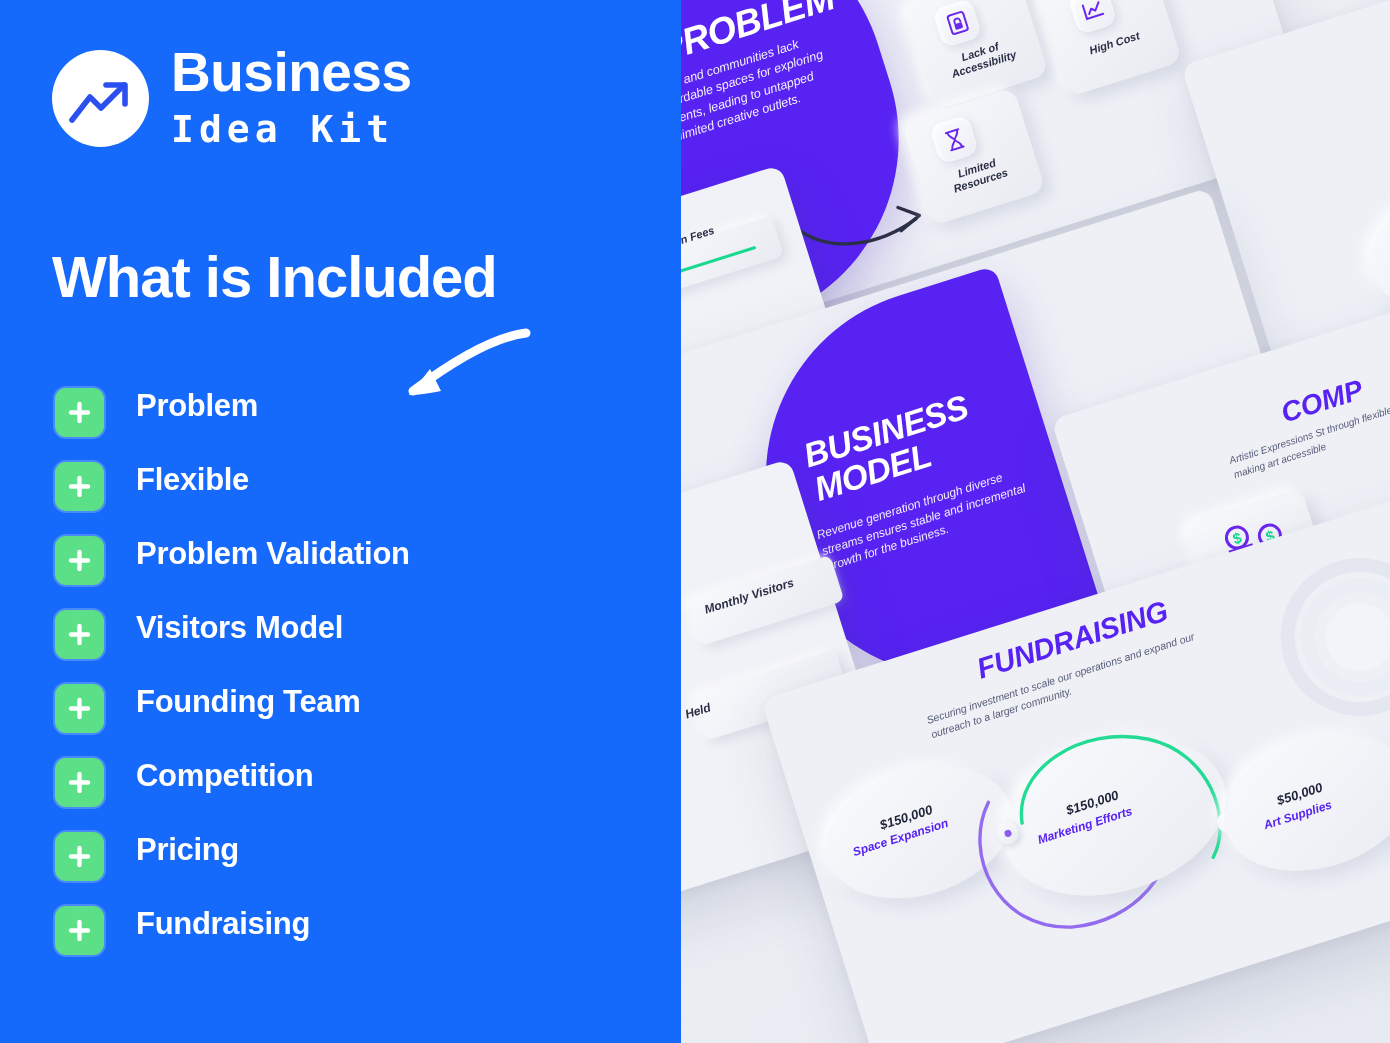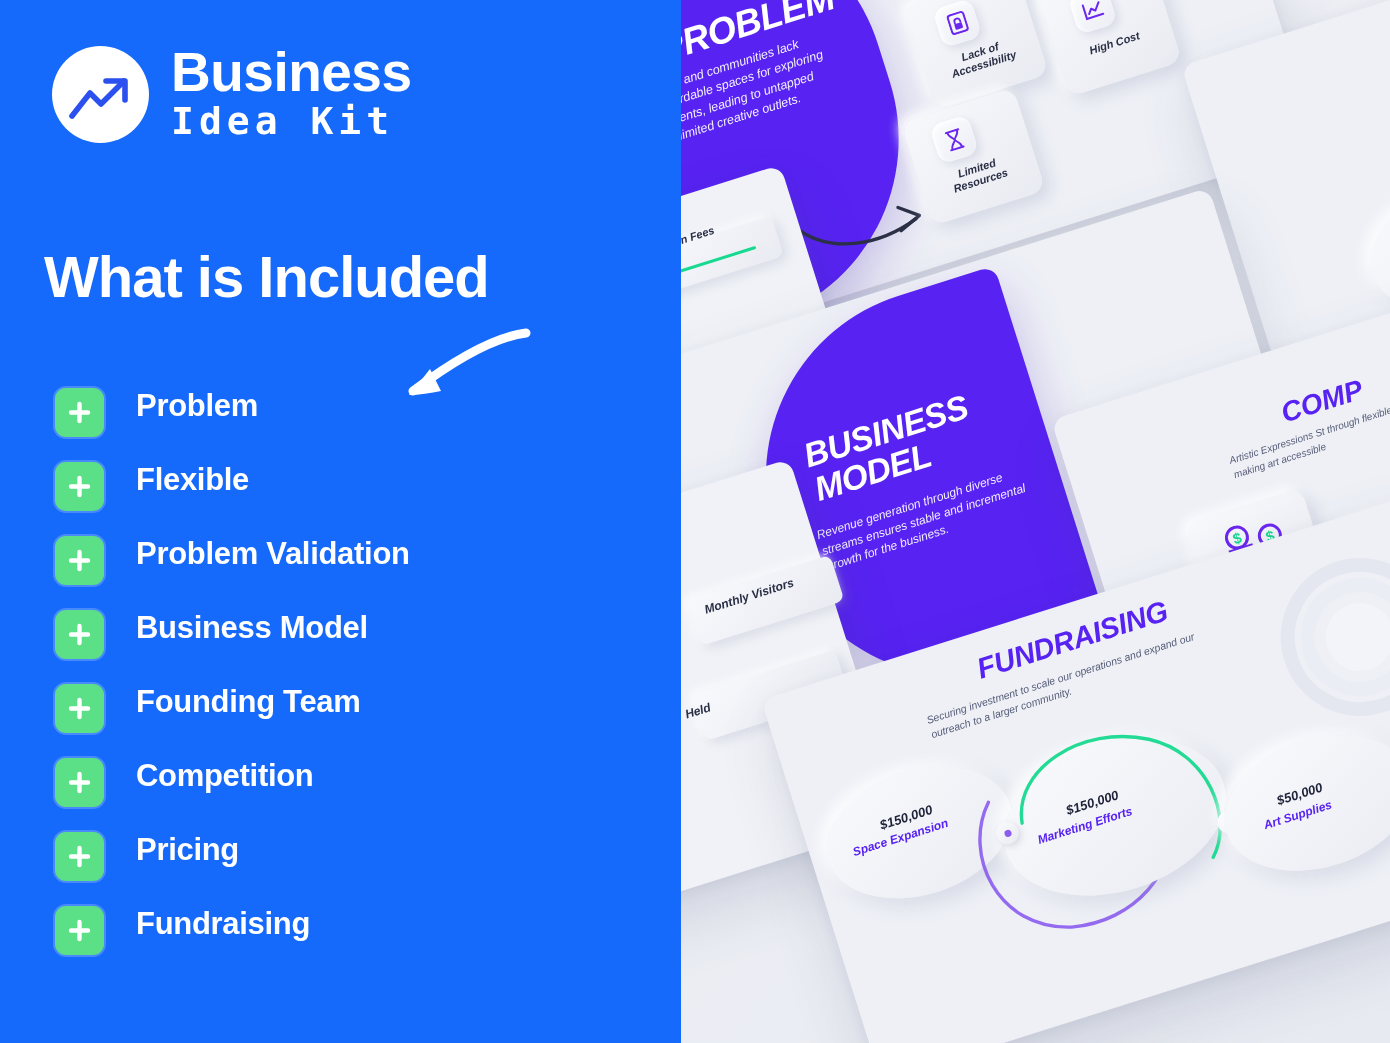--- a/index.html
+++ b/index.html
@@ -21,25 +21,25 @@
     display:flex;align-items:center;justify-content:center;flex:0 0 auto;
   }
   .logo-text{margin-left:22px;}
   .logo-line1{
     font-size:55px;font-weight:bold;color:#ffffff;line-height:0.95;
     letter-spacing:-0.5px;
   }
   .logo-line2{
     font-family:"DejaVu Sans Mono", monospace;
     font-size:38px;font-weight:bold;color:#ffffff;line-height:1.15;
-    letter-spacing:5px;margin-top:2px;
+    letter-spacing:5px;margin-top:10px;
   }
 
   .headline{
-    position:absolute;left:44px;top:248px;
+    position:absolute;left:52px;top:248px;
     font-size:58px;font-weight:bold;color:#ffffff;letter-spacing:-1px;
     line-height:1;
   }
 
   .arrow-deco{position:absolute;left:383px;top:325px;width:150px;height:80px;}
 
   .feature-list{position:absolute;left:55px;top:388px;}
   .feature-item{display:flex;height:48px;margin-bottom:26px;}
   .plus-box{
     width:49px;height:49px;border-radius:11px;background:#5ce087;
@@ -390,21 +390,21 @@
         </div>
         <div class="feature-label">Problem Validation</div>
       </div>
 
       <div class="feature-item">
         <div class="plus-box">
           <svg width="25" height="25" viewBox="0 0 25 25">
               <path d="M12.5 4 v17 M4 12.5 h17" stroke="#ffffff" stroke-width="4.4" stroke-linecap="round"></path>
             </svg>
         </div>
-        <div class="feature-label">Business Model</div>
+        <div class="feature-label">Visitors Model</div>
       </div>
 
       <div class="feature-item">
         <div class="plus-box">
           <svg width="25" height="25" viewBox="0 0 25 25">
               <path d="M12.5 4 v17 M4 12.5 h17" stroke="#ffffff" stroke-width="4.4" stroke-linecap="round"></path>
             </svg>
         </div>
         <div class="feature-label">Founding Team</div>
       </div>

